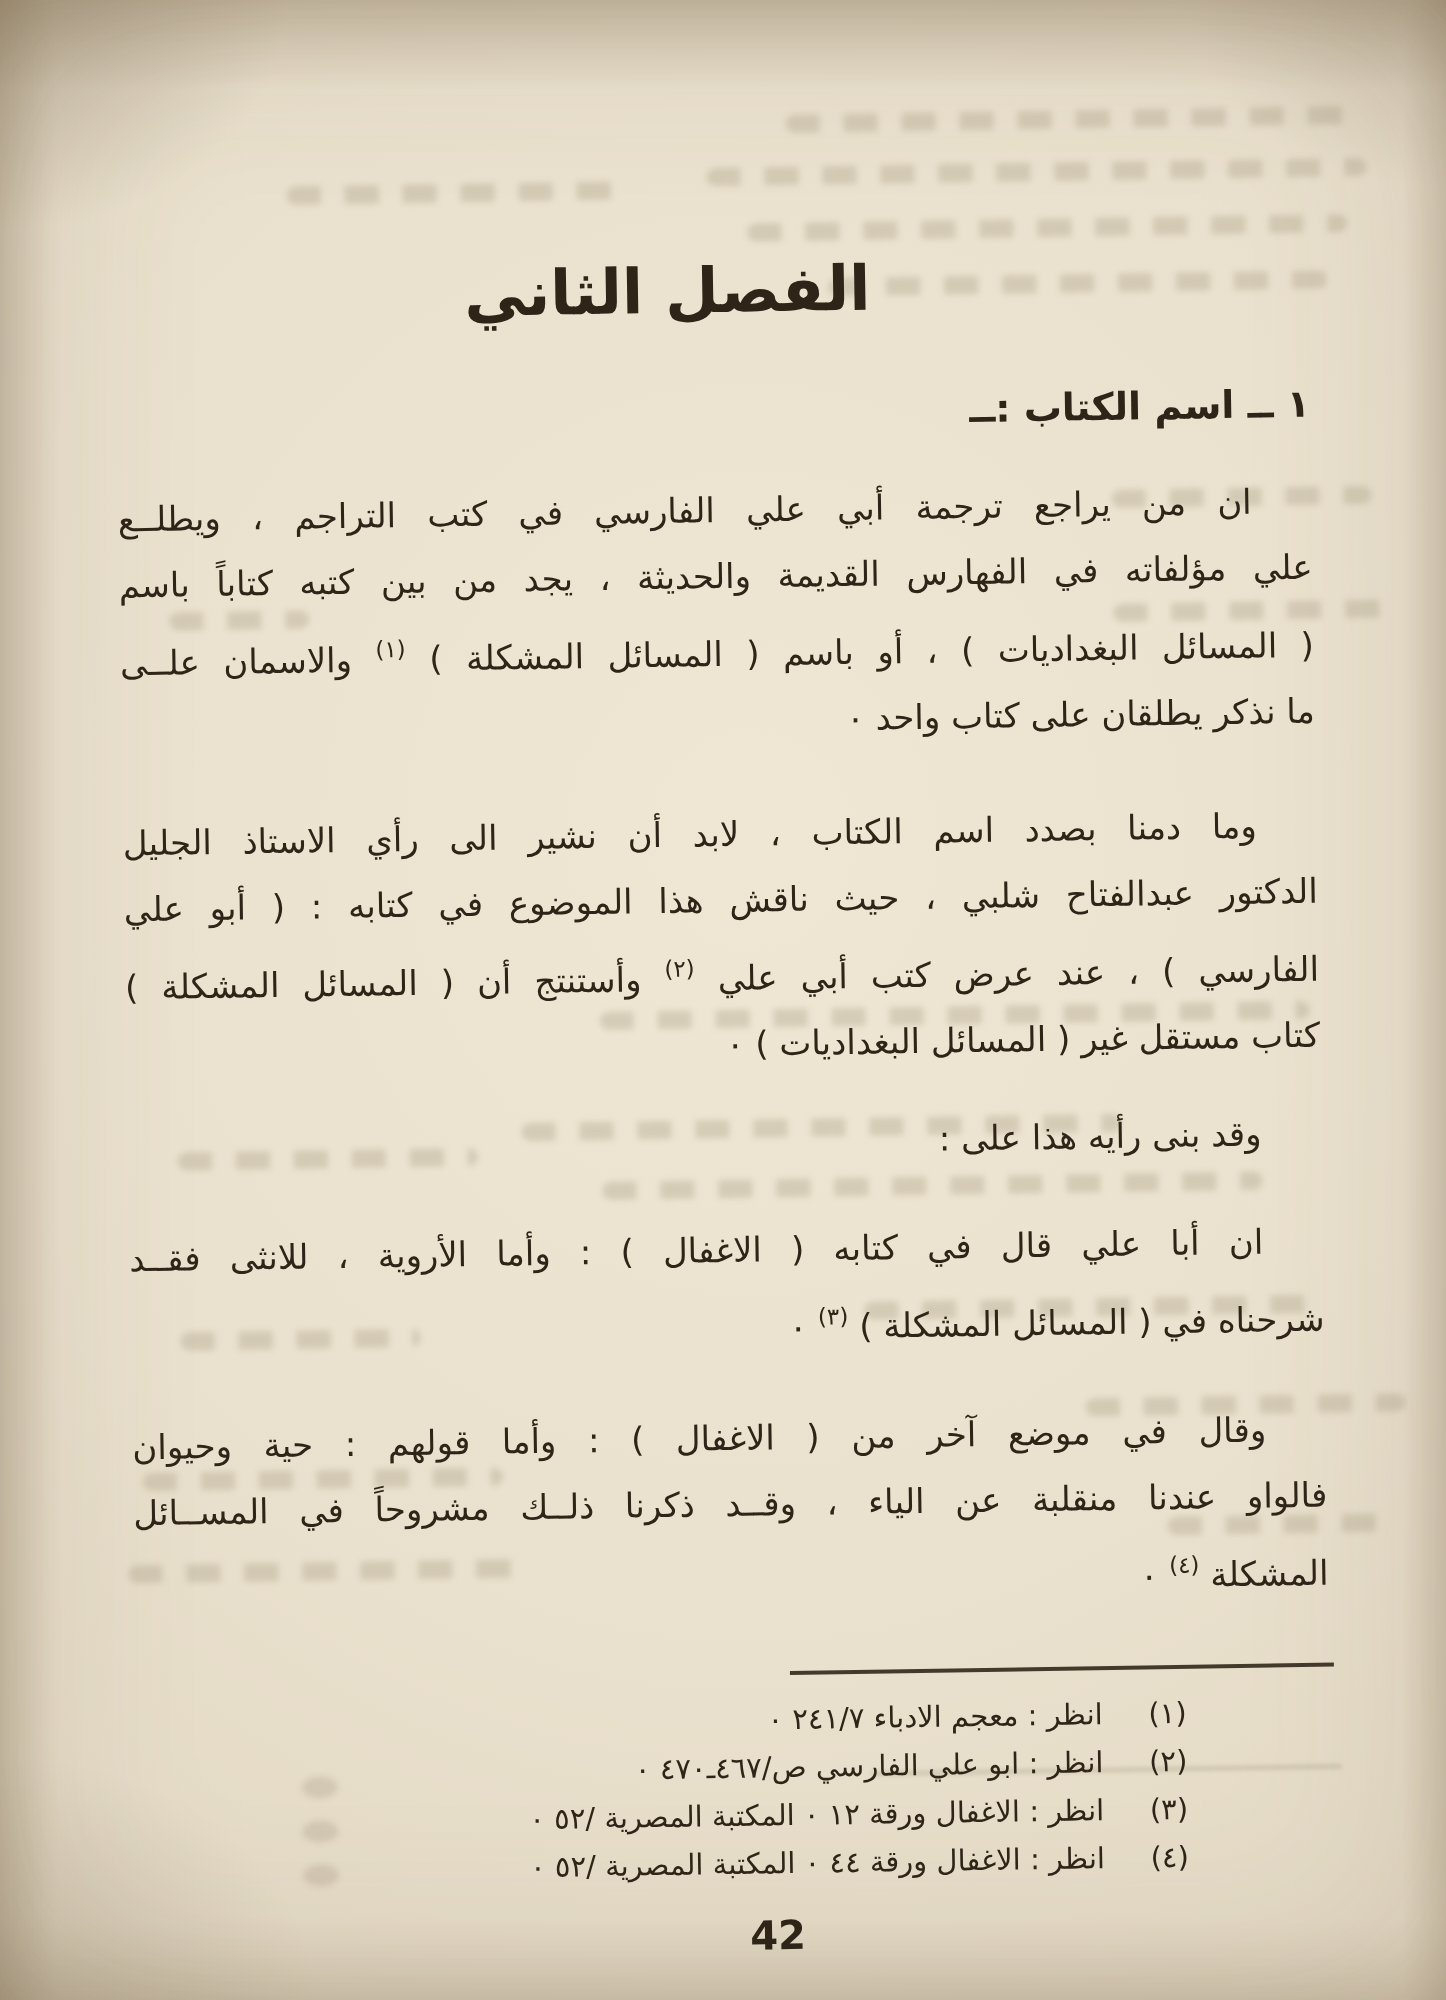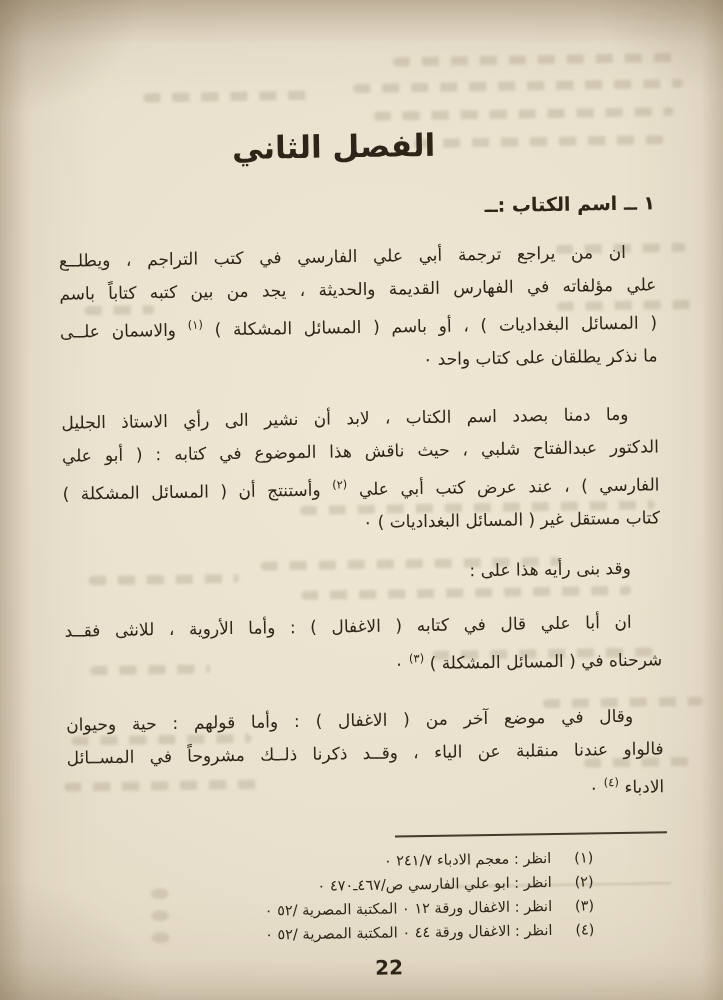--- a/index.html
+++ b/index.html
@@ -112,21 +112,21 @@
         <span>شرحناه في ( المسائل المشكلة )</span>
         <sup class="fnmark">(٣)</sup>
         <span>٠</span>
       </div>
     </div>
 
     <div class="para p5">
       <div class="ln j ind">وقال في موضع آخر من ( الاغفال ) : وأما قولهم : حية وحيوان</div>
       <div class="ln j">فالواو عندنا منقلبة عن الياء ، وقــد ذكرنا ذلــك مشروحاً في المســائل</div>
       <div class="ln">
-        <span>الادباء</span>
+        <span>المشكلة</span>
         <sup class="fnmark">(٤)</sup>
         <span>٠</span>
       </div>
     </div>
 
     <div class="fnrule"></div>
 
     <div class="footnotes">
       <div class="fnrow">
         <span class="fnnum">(١)</span>
@@ -141,15 +141,15 @@
         <span class="fntext">انظر : الاغفال ورقة ١٢ ٠ المكتبة المصرية /٥٢ ٠</span>
       </div>
       <div class="fnrow">
         <span class="fnnum">(٤)</span>
         <span class="fntext">انظر : الاغفال ورقة ٤٤ ٠ المكتبة المصرية /٥٢ ٠</span>
       </div>
     </div>
 
   </div>
 
-  <div class="pageno">22</div>
+  <div class="pageno">42</div>
 
 </div>
 
 </body></html>

